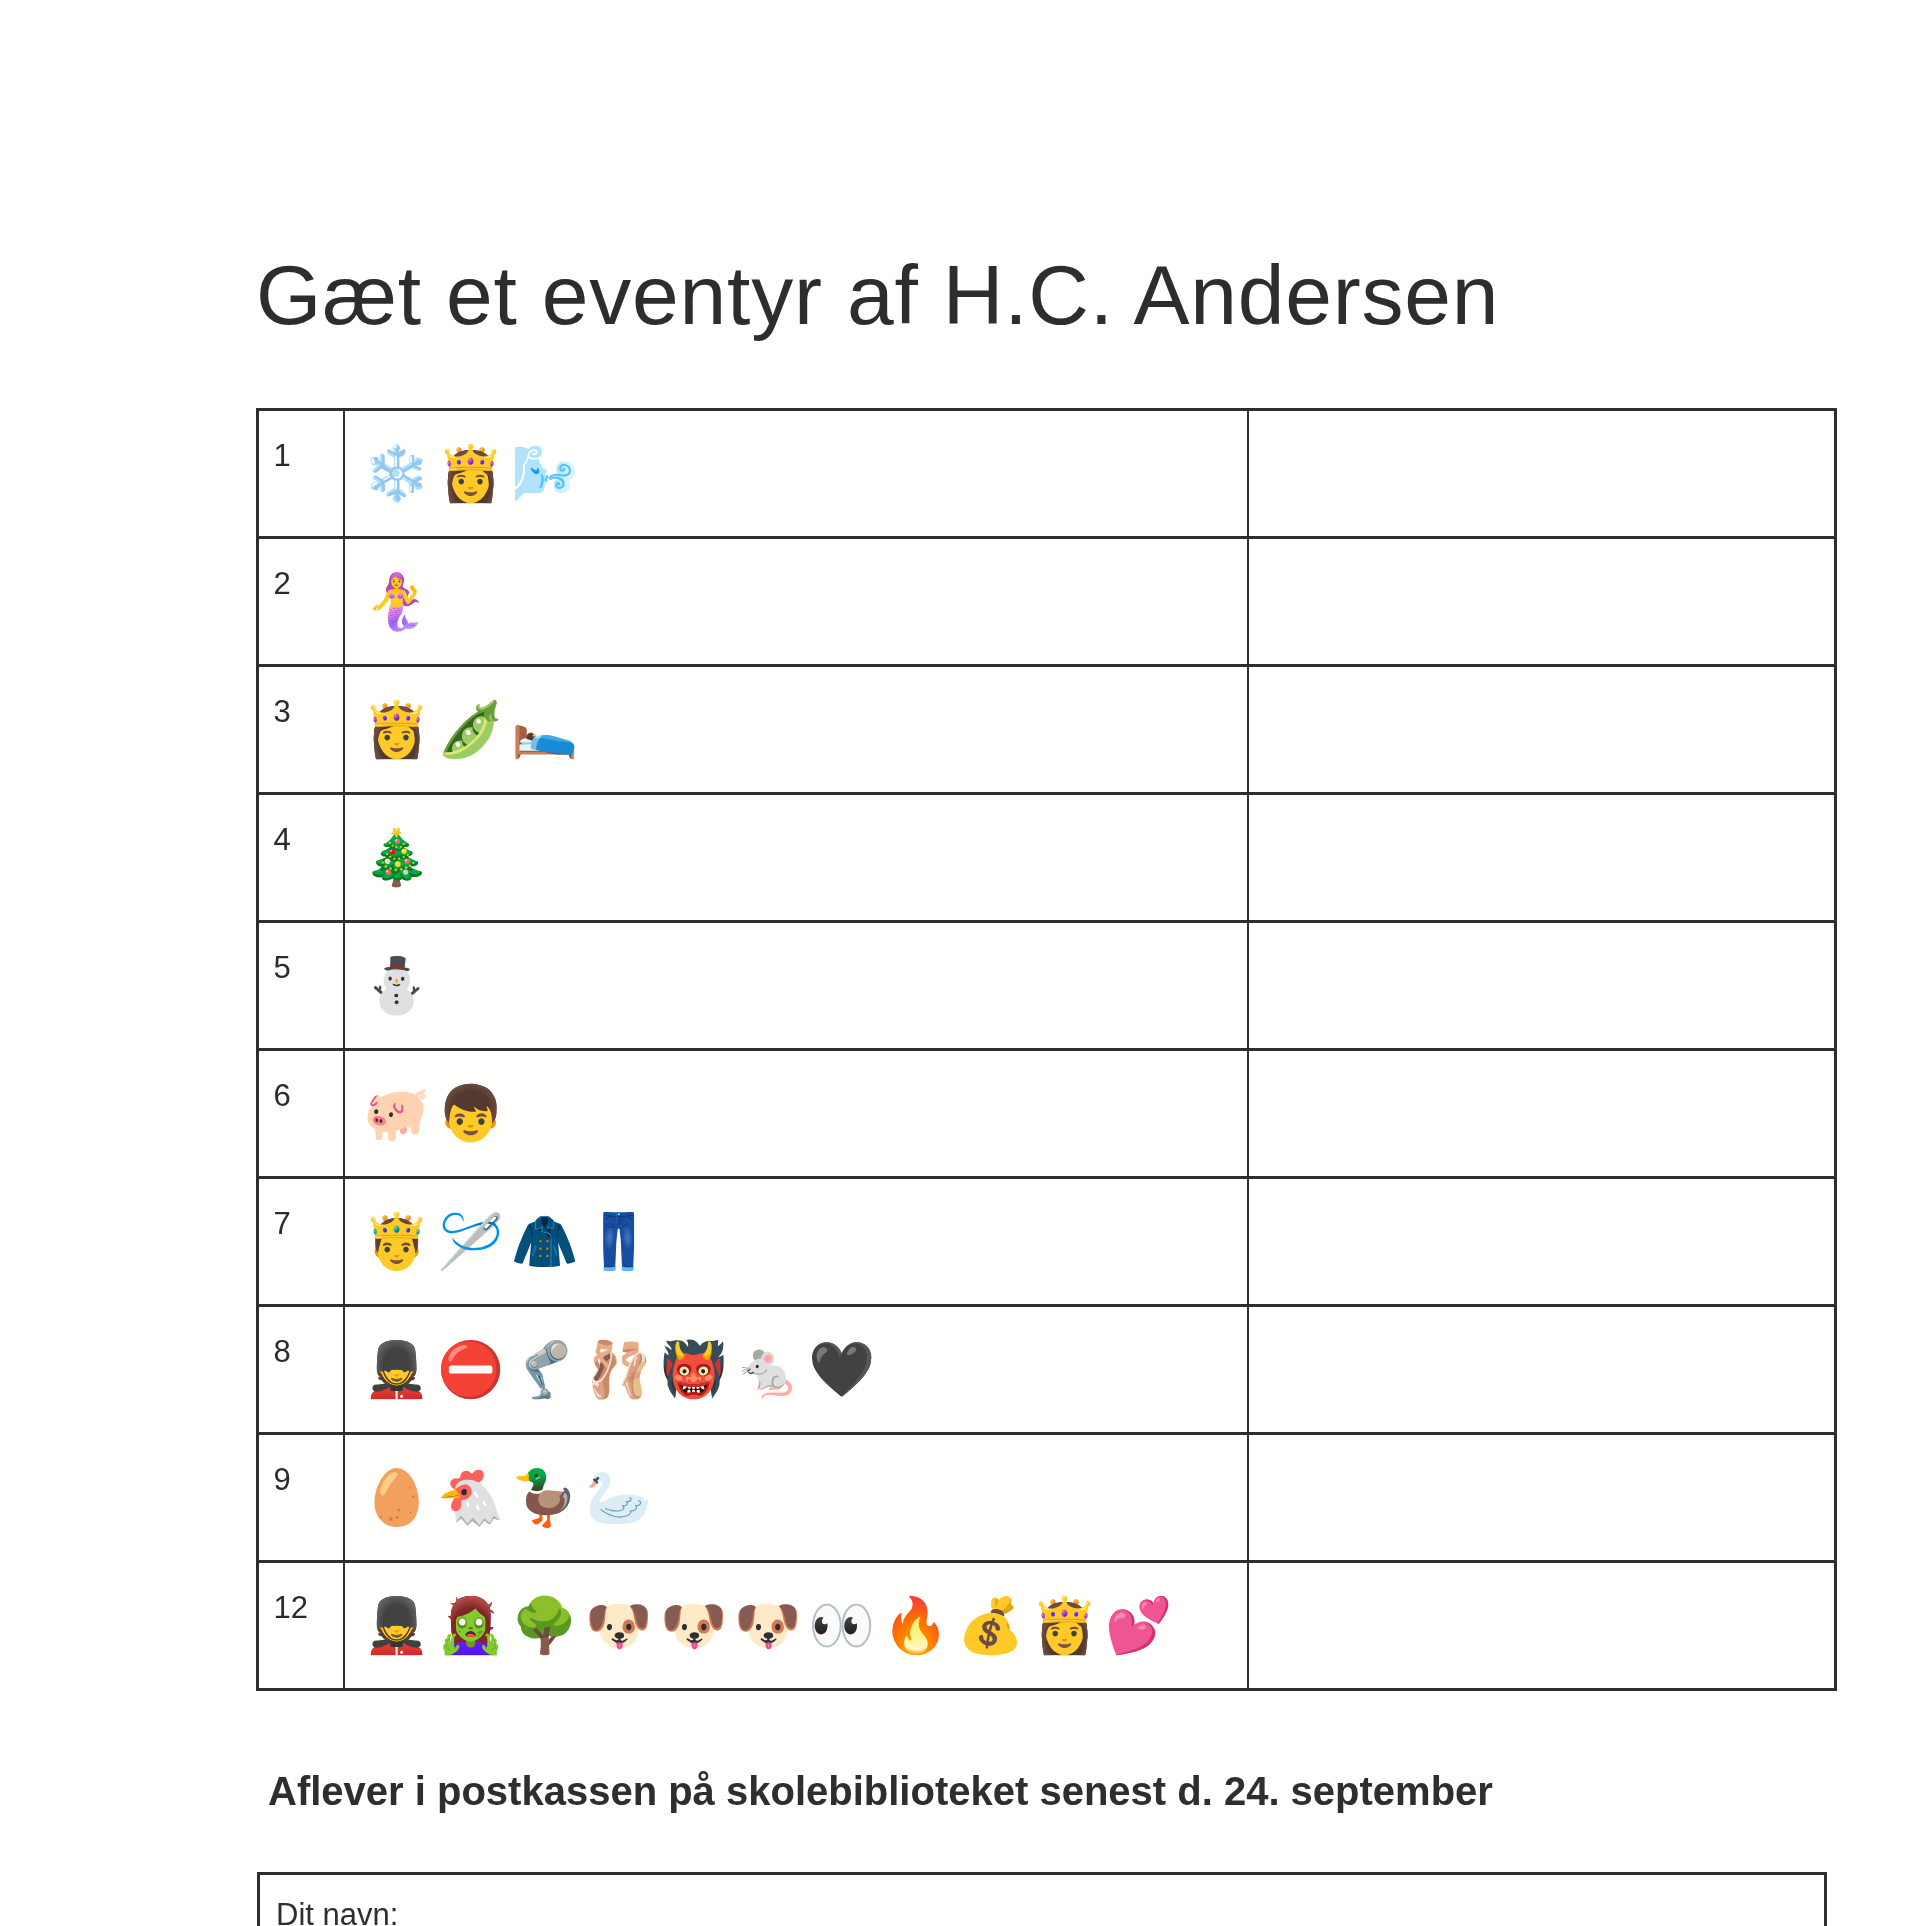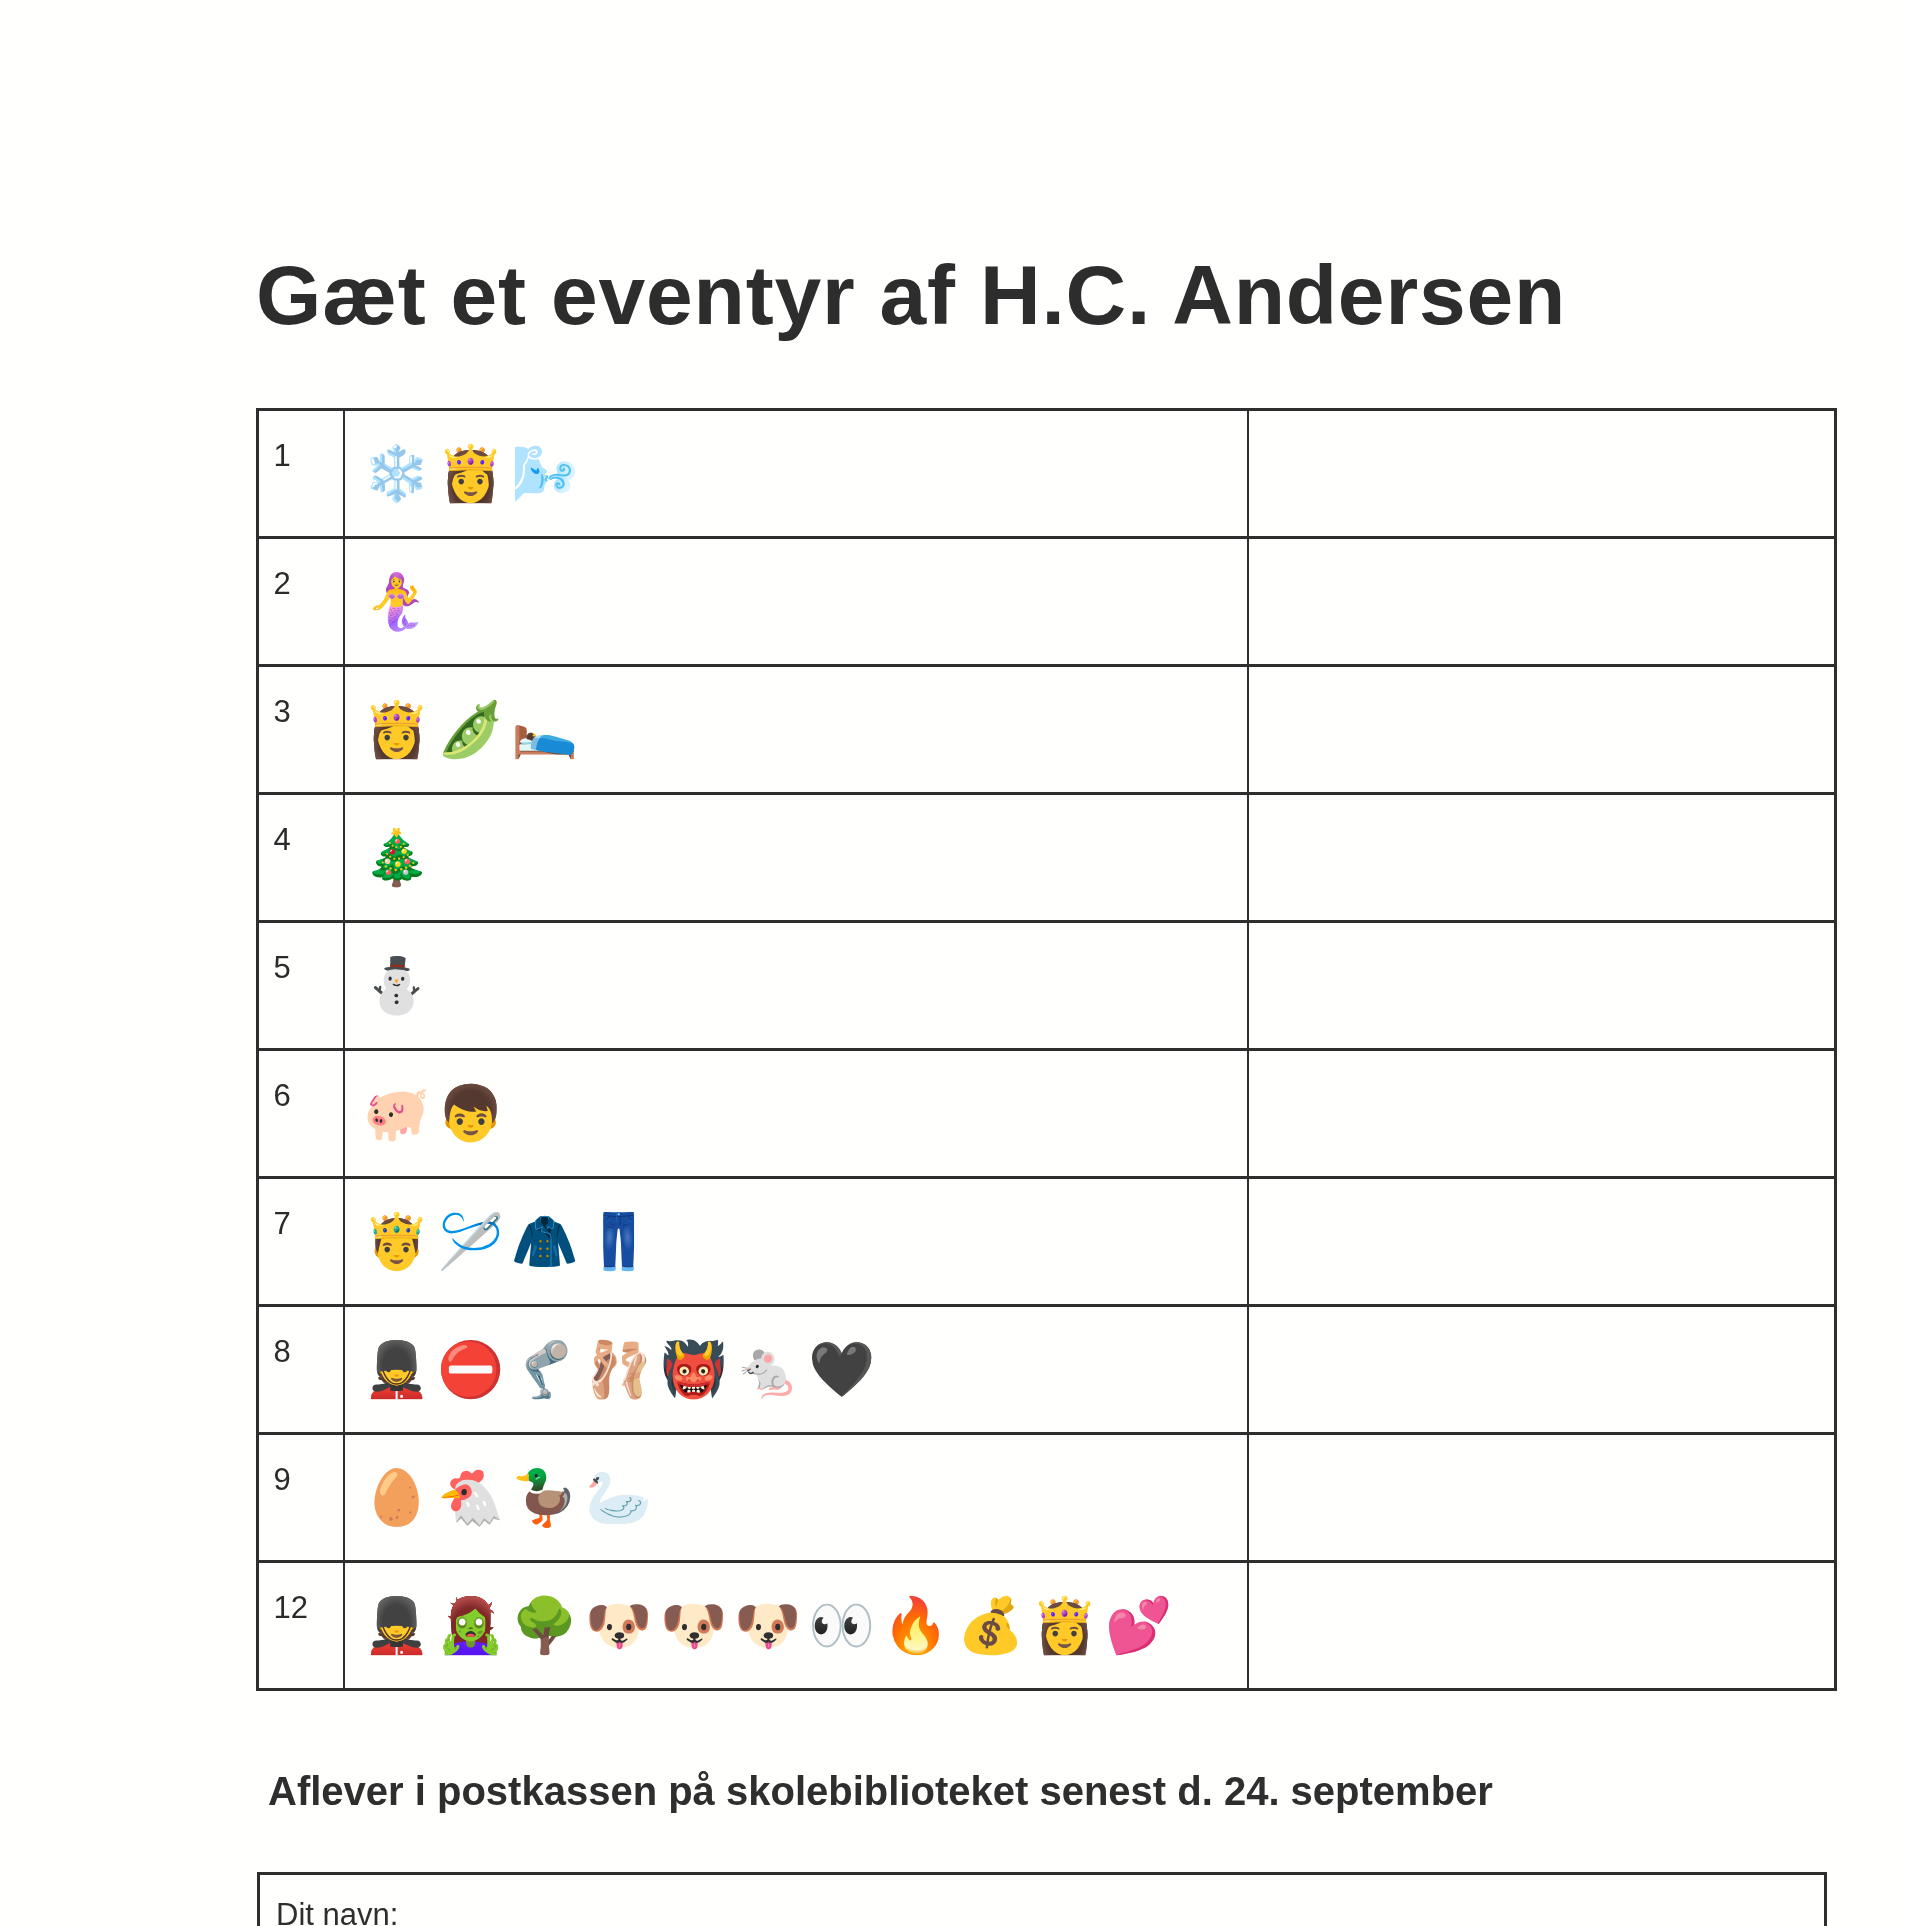--- a/index.html
+++ b/index.html
@@ -5,21 +5,21 @@
   html, body { margin: 0; padding: 0; }
   body {
     width: 1911px; height: 2702px;
     background: #fffffd;
     position: relative; overflow: hidden;
     font-family: "Liberation Sans", sans-serif;
     color: #2b2b2b;
   }
   .title {
     position: absolute; left: 256px; top: 247px;
-    font-size: 84px; font-weight: bold; letter-spacing: 0.8px;
+    font-size: 84px; font-weight: normal; letter-spacing: 0.8px;
     color: #2d2d2d; margin: 0; white-space: nowrap;
   }
   .quiz-table {
     position: absolute; left: 256px; top: 408px;
     width: 1581px;
     border-collapse: collapse;
     table-layout: fixed;
   }
   .quiz-table td {
     border: 3.9px solid #2e2e2e;

